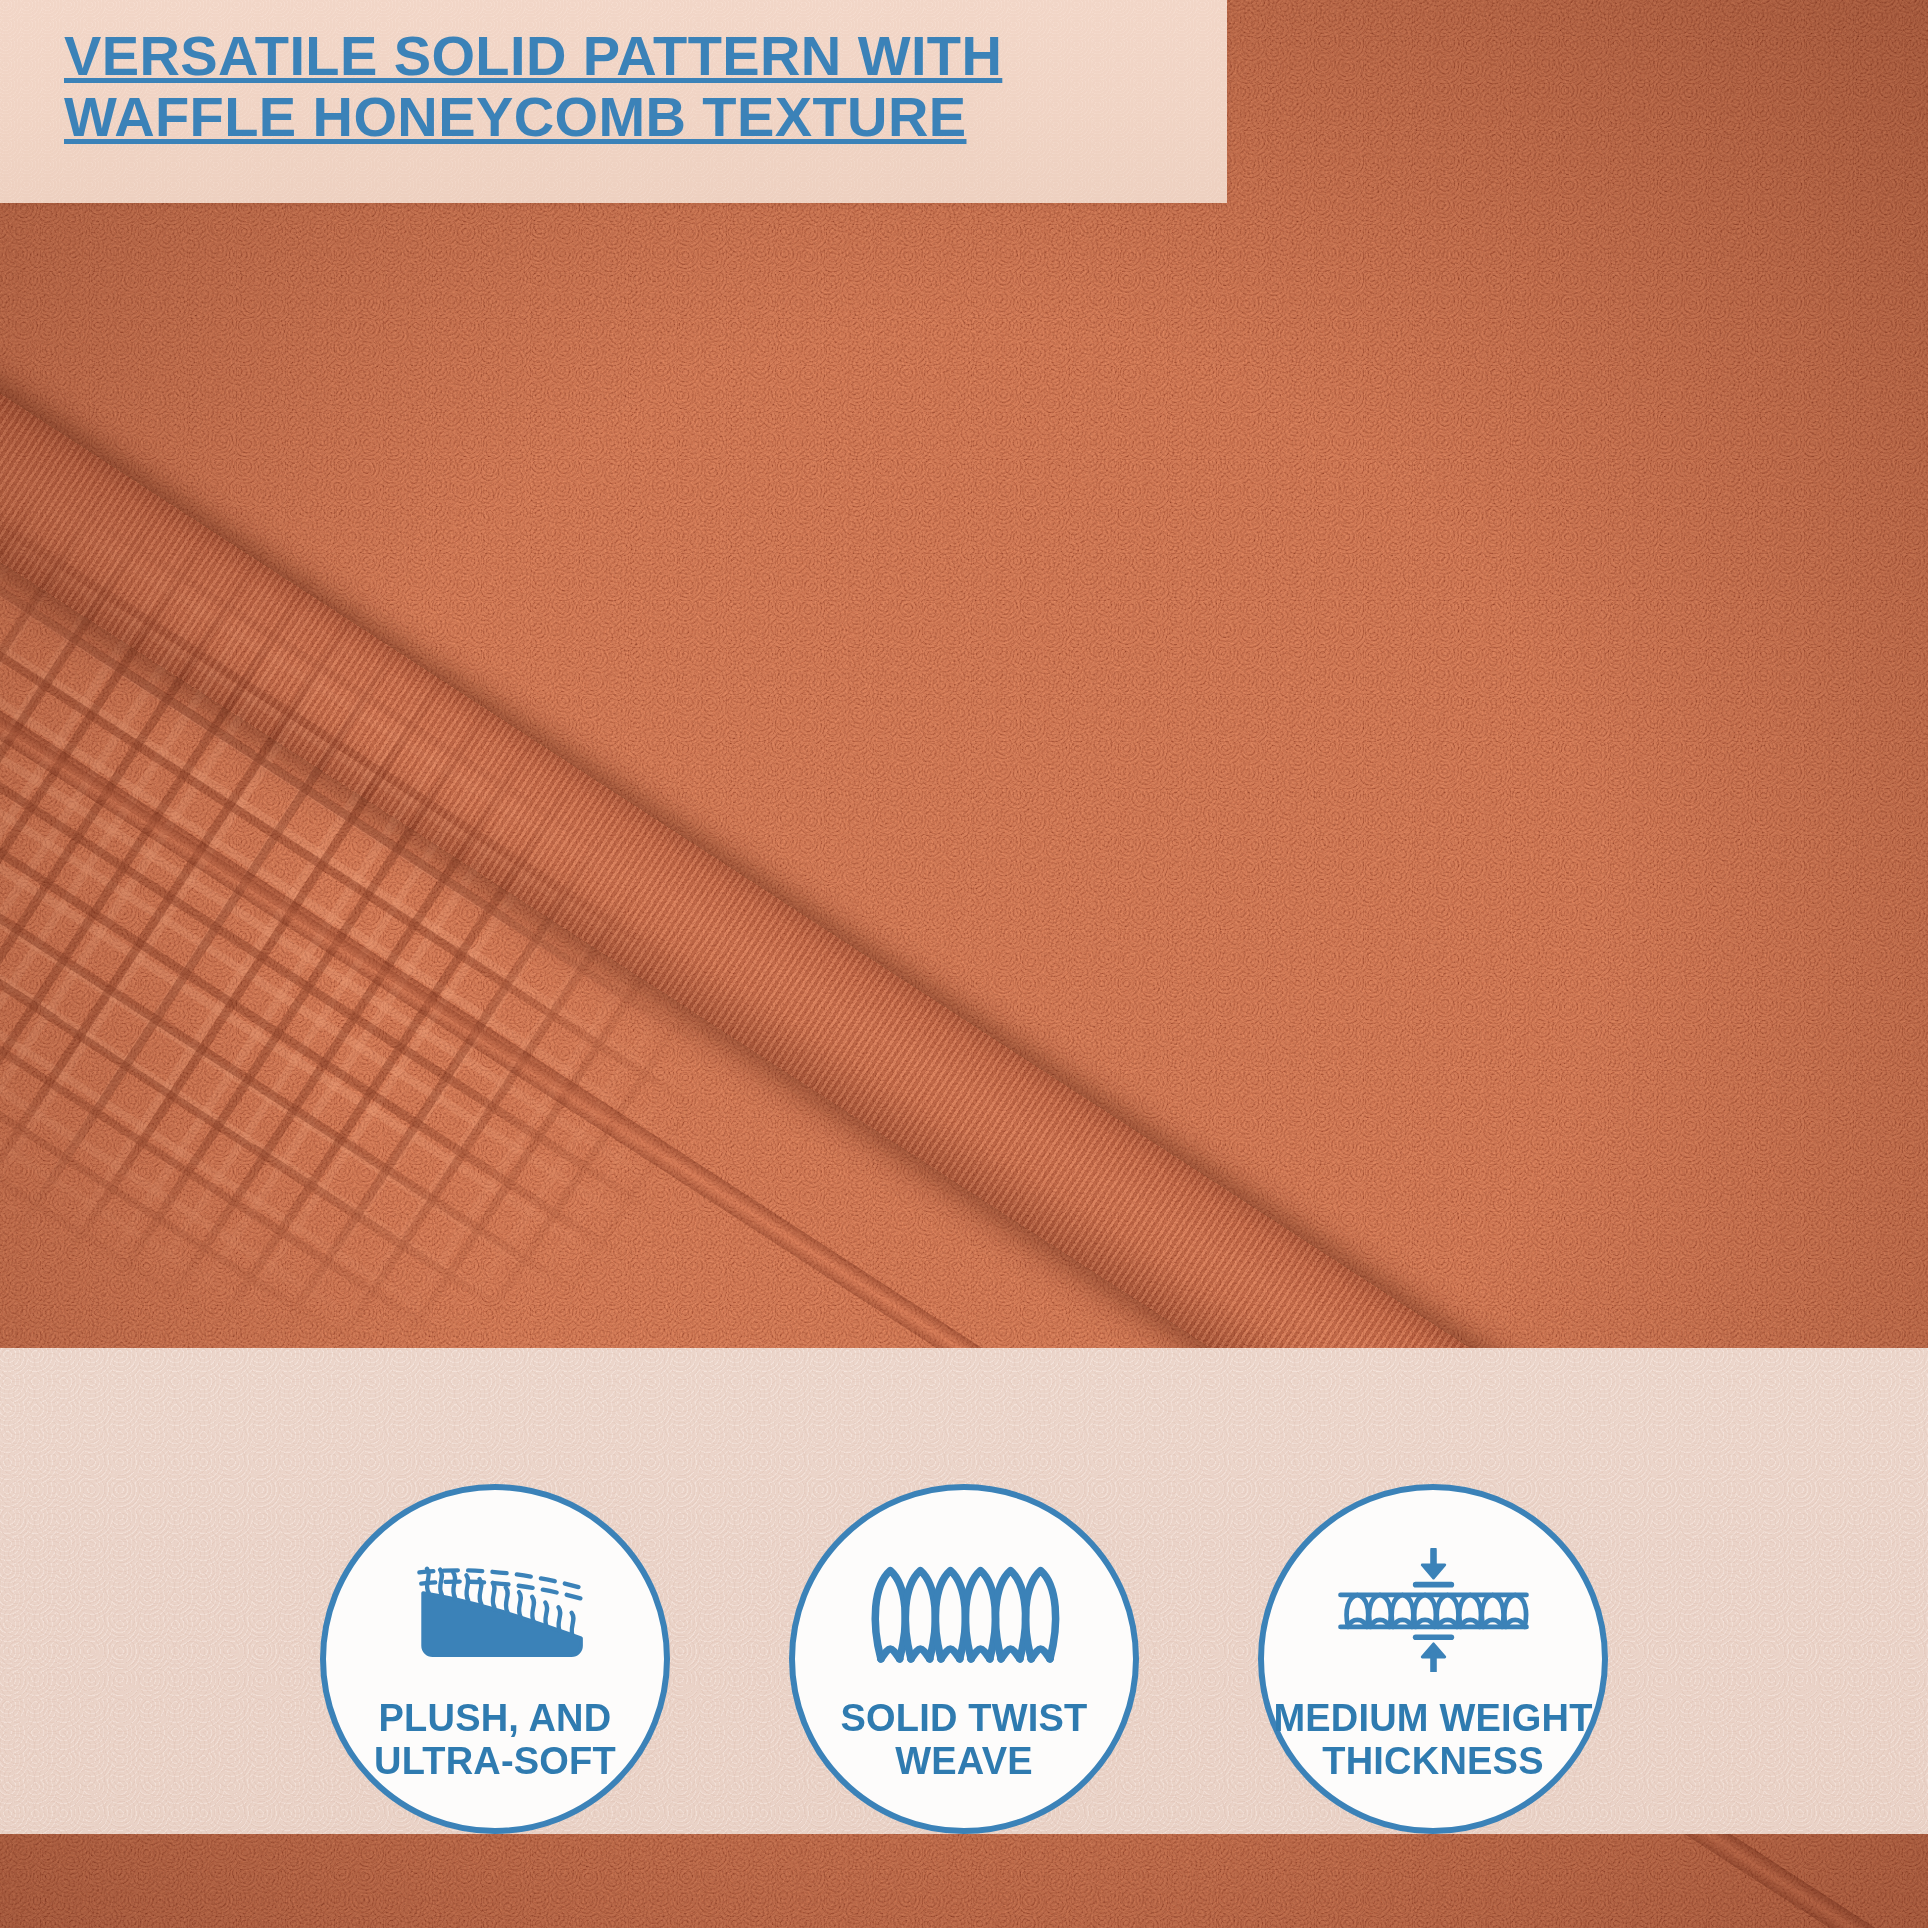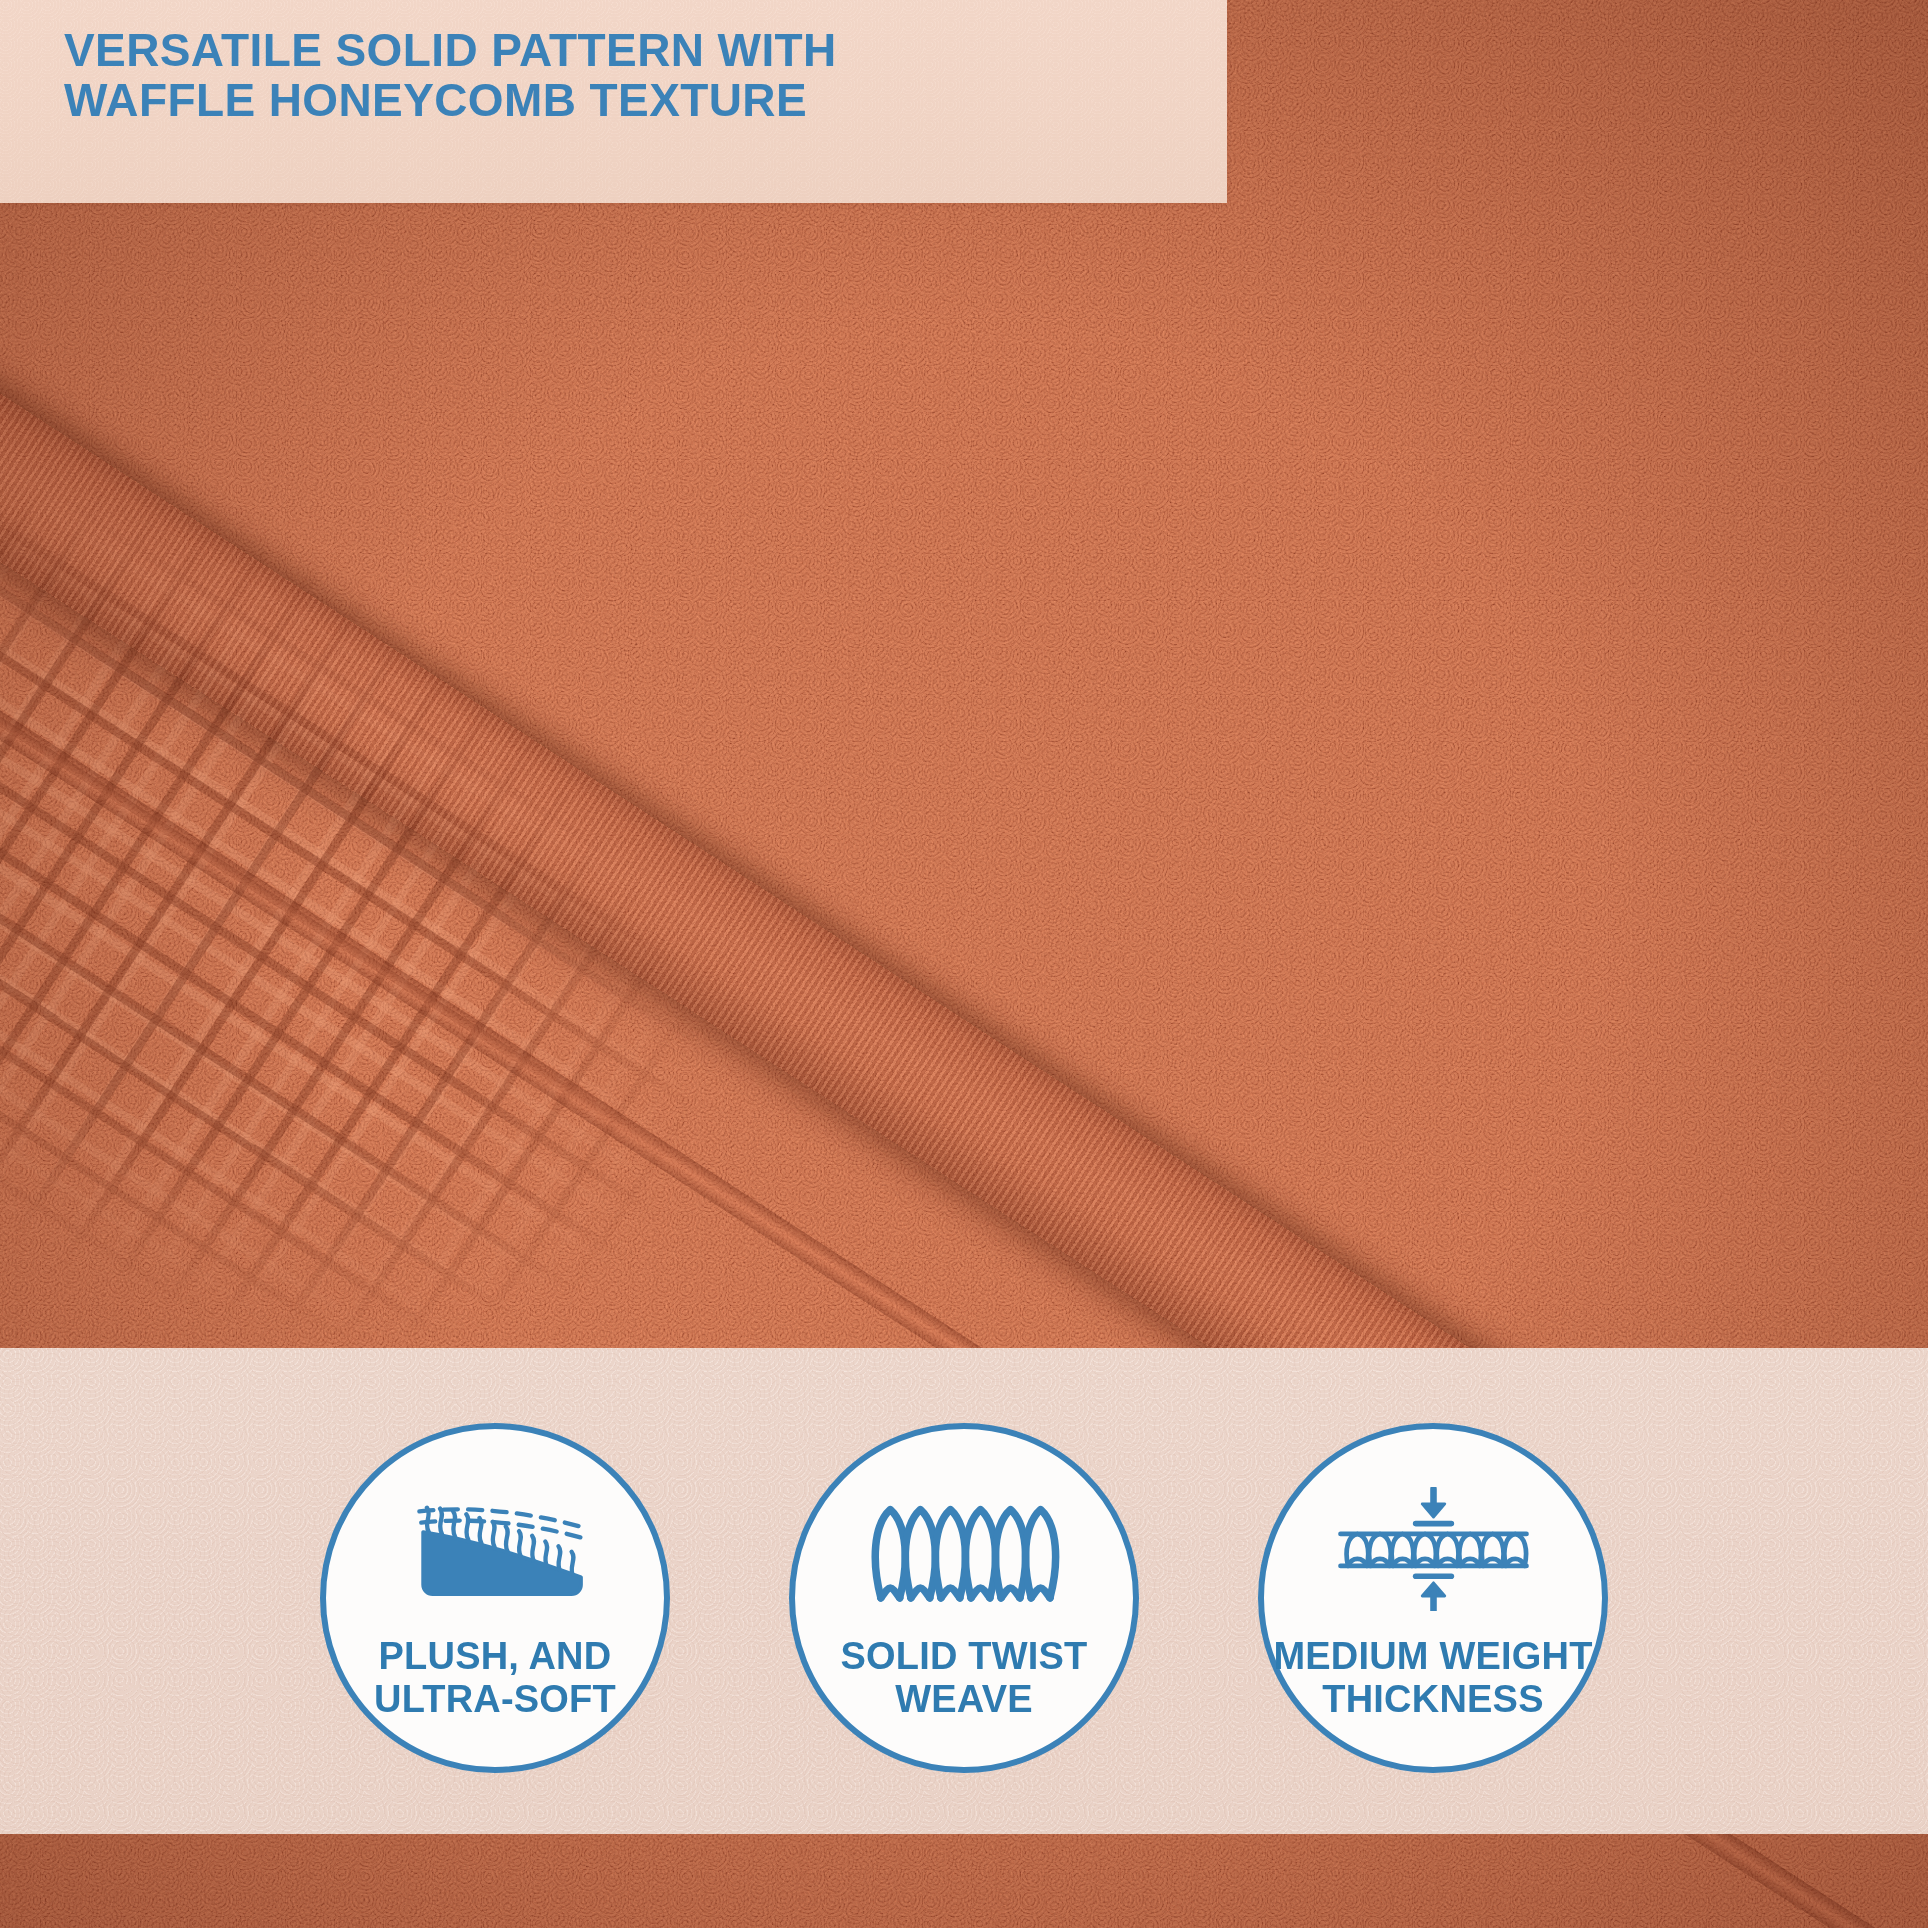--- a/index.html
+++ b/index.html
@@ -146,37 +146,38 @@
     opacity: 0.22;
     background-image:
       repeating-radial-gradient(circle at 5.6px 4.7px, rgba(214,170,148,0.55) 0px, rgba(214,170,148,0.55) 1.9px, rgba(0,0,0,0) 3.2px),
       repeating-radial-gradient(circle at 13px 11.3px, rgba(255,240,232,0.65) 0px, rgba(255,240,232,0.65) 1.9px, rgba(0,0,0,0) 3px);
     background-size: 21px 20px, 25.4px 23.5px;
     pointer-events: none;
   }
   .headline-text {
     position: relative;
     color: #3b82b8;
-    font-size: 46px;
+    font-size: 56px;
     line-height: 1.10;
     font-weight: 700;
     letter-spacing: 0.4px;
     white-space: pre-line;
+    text-decoration: underline;
   }
 
   
   .feature-panel {
     position: absolute;
     left: 0;
     top: 1348px;
     width: 1928px;
     height: 486px;
     background: linear-gradient(180deg, #f0ddd4 0%, #eed9d0 40%, #ecd6cc 100%);
     display: flex;
-    align-items: center;
+    align-items: flex-end;
     justify-content: center;
     gap: 119px;
     padding-top: 13px;
     overflow: hidden;
   }
   .feature-panel .tex {
     position: absolute;
     inset: 0;
     opacity: 0.55;
     background-image:

